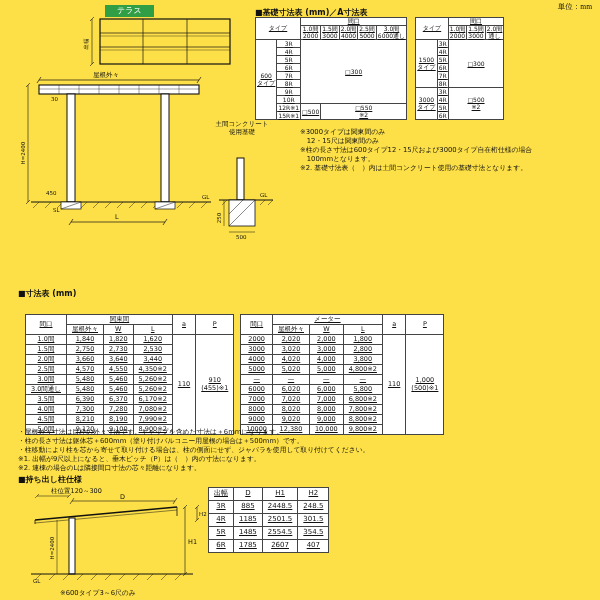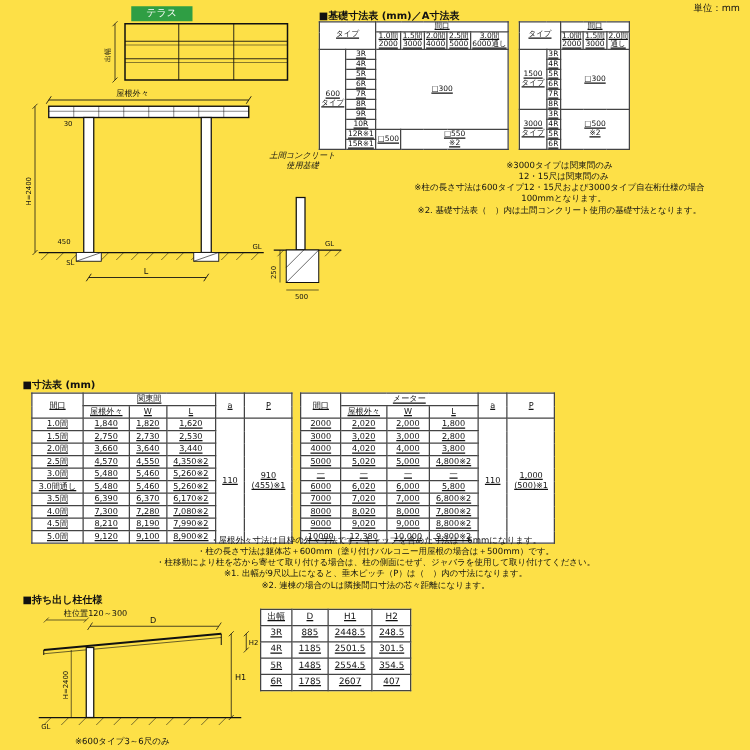--- a/index.html
+++ b/index.html
@@ -1,27 +1,27 @@
 <!DOCTYPE html>
 <html><head>
 <meta charset="utf-8">
 <style>
   html,body{margin:0;padding:0;}
   body{width:600px;height:600px;background:#ffffff;font-family:"DejaVu Sans","Liberation Sans",sans-serif;color:#111;}
   .page{position:relative;width:600px;height:600px;background:#fde047;overflow:hidden;}
   .abs{position:absolute;}
   .sec-title{font-size:8px;font-weight:bold;white-space:nowrap;}
   .badge{background:#2f9e44;color:#fff;font-size:8px;padding:1px 12px;line-height:1.3;}
-  .unit{font-size:7.5px;}
+  .unit{font-size:7.5px;font-family:Liberation Serif, serif;}
   .gtab{border-collapse:collapse;background:#fff;text-decoration:underline;}
   .gtab th,.gtab td{border:1px solid #444;font-weight:normal;text-align:center;vertical-align:middle;white-space:pre-line;line-height:1.12;padding:0 1px;}
   .ftab th,.ftab td{font-size:6px;height:7px;}
   .dtab th,.dtab td{font-size:6.5px;height:9px;padding:0 5px;}
   .ctab th,.ctab td{font-size:7px;height:12px;padding:0 5px;}
-  .notes{font-size:6.8px;line-height:1.32;white-space:pre-line;text-align:center;}
+  .notes{font-size:6.8px;line-height:1.32;white-space:pre-line;}
   .legend{font-size:6.8px;line-height:1.12;white-space:pre-line;}
   .dlabel{font-size:6.5px;text-align:center;white-space:pre-line;line-height:1.2;}
   .cnote{font-size:6.8px;white-space:nowrap;text-align:right;}
   svg{display:block;overflow:visible;}
   .svgtext{font-size:6.5px;fill:#111;}
   .svgsmall{font-size:5.5px;fill:#111;}
 </style>
 </head>
 <body>
 
@@ -107,21 +107,21 @@
       <rect x="214" y="132" width="26" height="26" stroke-width="0.8"></rect>
       <path d="M214 158 L240 132 M214 146 L228 132" stroke-width="0.5" fill="none"></path>
       <line x1="209" y1="132" x2="209" y2="158" stroke-width="0.5"></line>
       <line x1="214" y1="164" x2="240" y2="164" stroke-width="0.5"></line>
     </g>
     <text class="svgsmall" x="206" y="150" transform="rotate(-90 206 150)" text-anchor="middle">250</text>
     <text class="svgsmall" x="221" y="171">500</text>
     <text class="svgsmall" x="245" y="129">GL</text>
   </svg>
 
-  <div class="abs dlabel" style="left:212px;top:121px;width:60px;font-style:italic;">土間コンクリート
+  <div class="abs dlabel" style="left:212px;top:121px;width:60px;">土間コンクリート
 使用基礎</div>
 
   <div class="abs sec-title" style="left:255px;top:7px;">■基礎寸法表 (mm)／A寸法表</div>
   <div class="abs" style="left:255px;top:17px;display:flex;gap:8px;align-items:flex-start;">
     <div>
         <table class="gtab ftab">
           <thead>
             <tr>
               <th rowspan="2" colspan="2">タイプ</th>
               <th colspan="5">間口</th>
@@ -237,21 +237,21 @@
         </table>
       </div>
   </div>
   <div class="abs notes" style="left:300px;top:128px;width:295px;">※3000タイプは関東間のみ
 　12・15尺は関東間のみ
 ※柱の長さ寸法は600タイプ12・15尺および3000タイプ自在桁仕様の場合
 　100mmとなります。
 ※2. 基礎寸法表（　）内は土間コンクリート使用の基礎寸法となります。</div>
 
 
-  <div class="abs sec-title" style="left:18px;top:302px;">■寸法表 (mm)</div>
+  <div class="abs sec-title" style="left:18px;top:288px;">■寸法表 (mm)</div>
   <div class="abs" style="left:25px;top:314px;display:flex;gap:6px;align-items:flex-start;">
     <div>
         <table class="gtab dtab">
           <thead>
             <tr>
               <th rowspan="2">間口</th>
               <th colspan="3">関東間</th>
               <th rowspan="2">a</th>
               <th rowspan="2">P</th>
             </tr>

